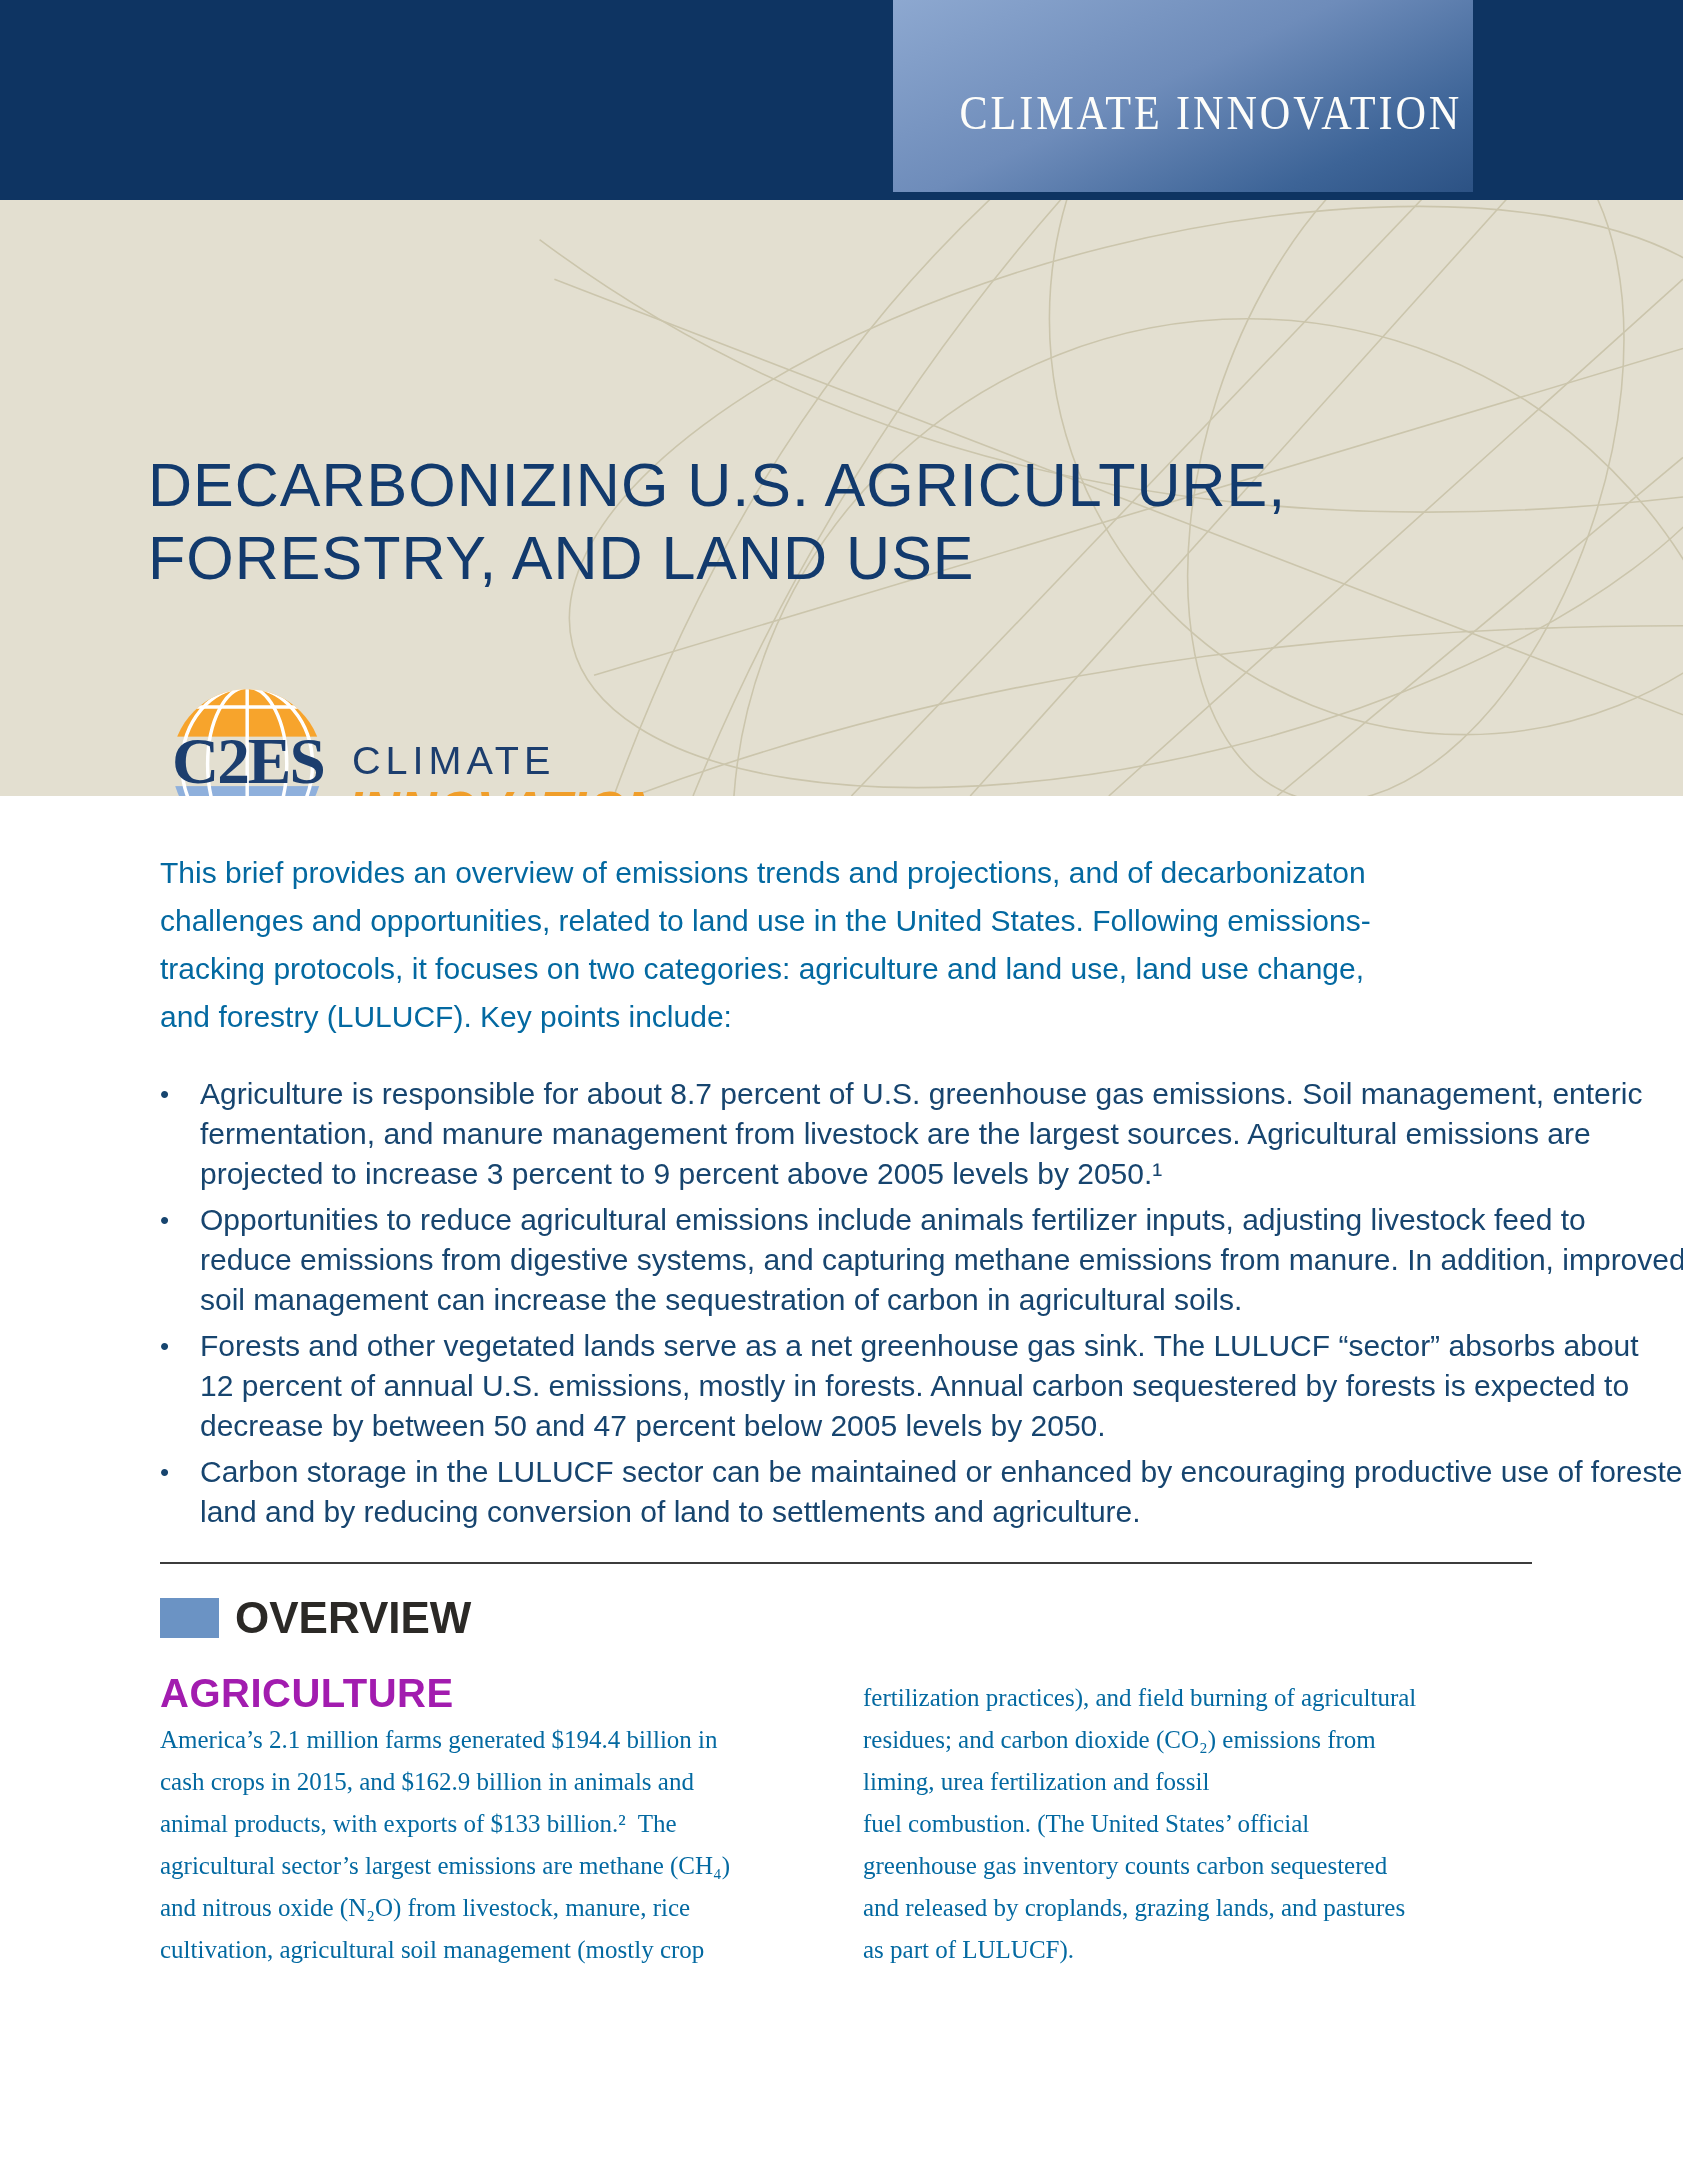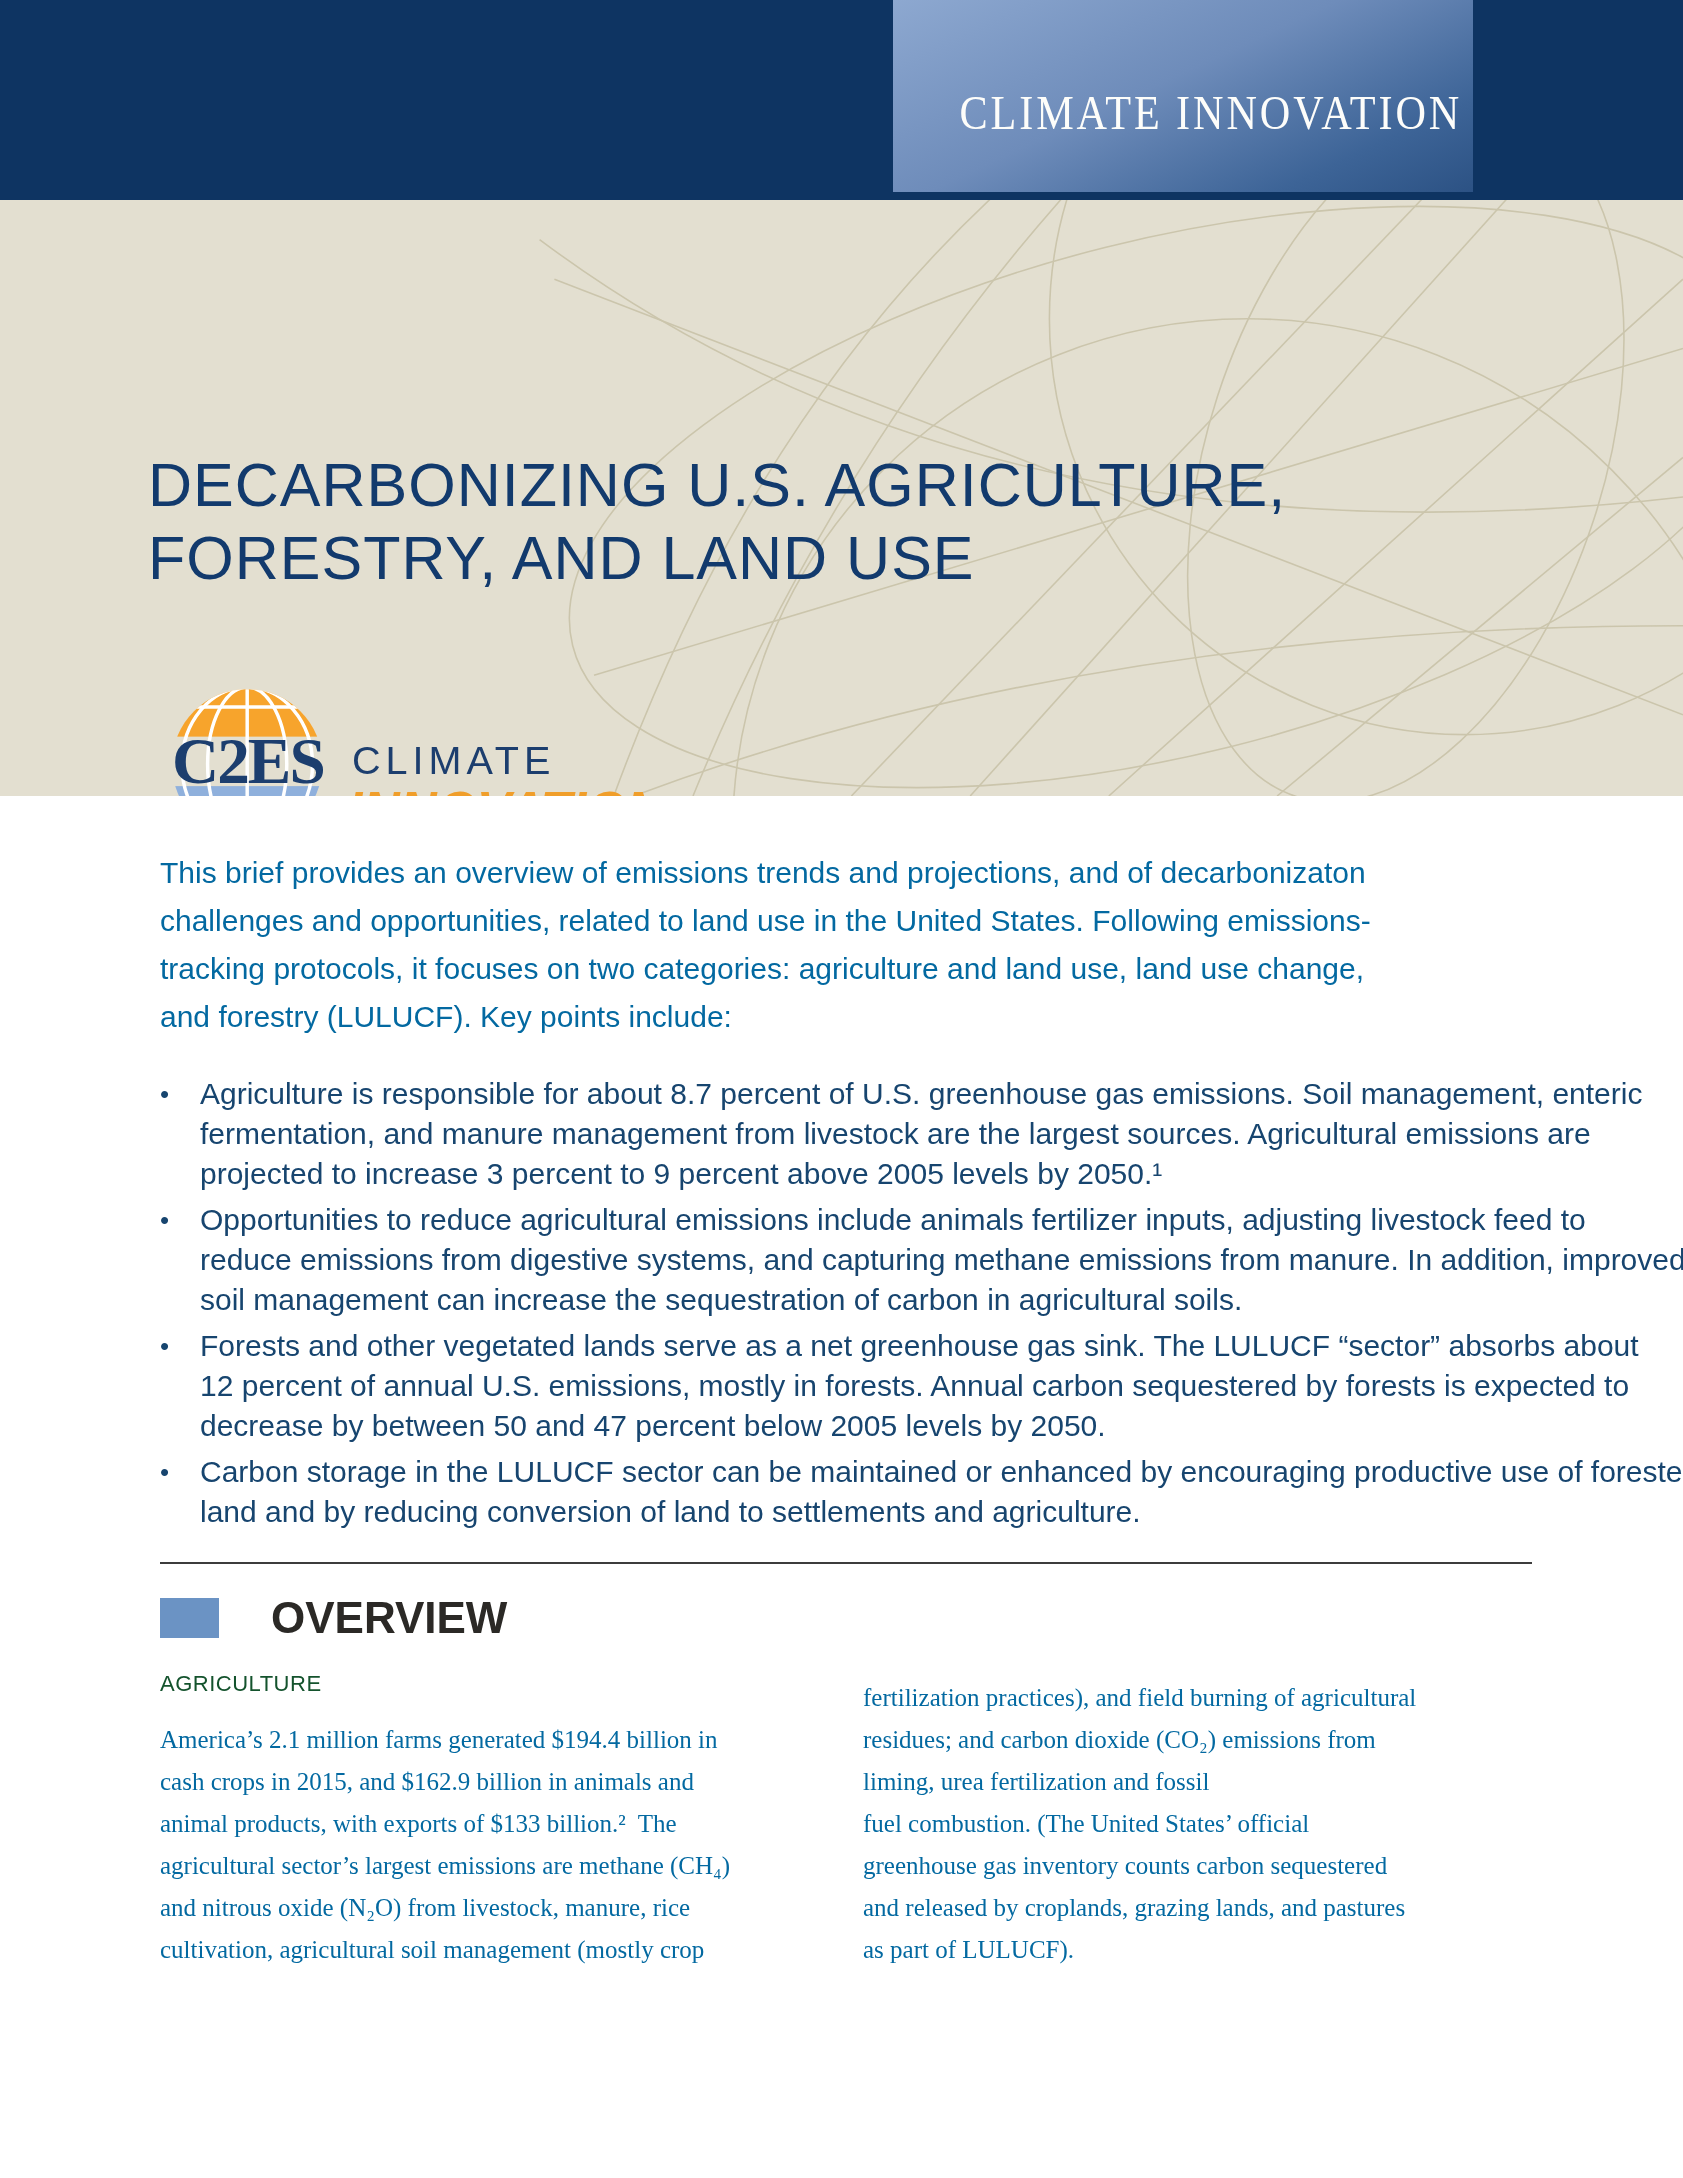--- a/index.html
+++ b/index.html
@@ -24,24 +24,24 @@
   .byline{position:absolute;left:889px;top:535px;color:#1d4a79;font-size:30px;line-height:52px;}
   
   .intro{position:absolute;left:160px;top:849px;color:#0369a1;font-size:30px;line-height:48px;white-space:pre;}
   
   .bullets{position:absolute;left:160px;top:1074px;color:#17456f;}
   .bullet{display:flex;margin-bottom:6px;}
   .bullet .dot{width:40px;font-size:26px;line-height:40px;}
   .bullet .btxt{font-size:30px;line-height:40px;white-space:pre;}
   
   .rule{position:absolute;left:160px;top:1562px;width:1372px;height:2px;background:#3c3c3c;}
-  .ovh{position:absolute;left:160px;top:1596px;display:flex;align-items:center;gap:36px;}
+  .ovh{position:absolute;left:160px;top:1596px;display:flex;align-items:center;}
   .ovh .sq{width:59px;height:40px;background:#6b93c4;margin-right:16px;}
   .ovh .ovt{font-size:44px;font-weight:bold;color:#2b2926;letter-spacing:0px;line-height:1;}
-  .subhead{position:absolute;left:160px;top:1671px;font-size:22px;font-weight:normal;color:#14532d;letter-spacing:0.5px;}
+  .subhead{position:absolute;left:160px;top:1671px;font-size:40px;font-weight:bold;color:#a21caf;letter-spacing:0.5px;}
   .colL{position:absolute;left:160px;top:1719px;}
   .colR{position:absolute;left:863px;top:1677px;}
   .bodycol{font-family:"Liberation Serif","DejaVu Serif",serif;font-size:25px;line-height:42px;
         color:#0369a1;white-space:pre;}
 </style>
 </head>
 <body>
 
 <div class="page">
 

